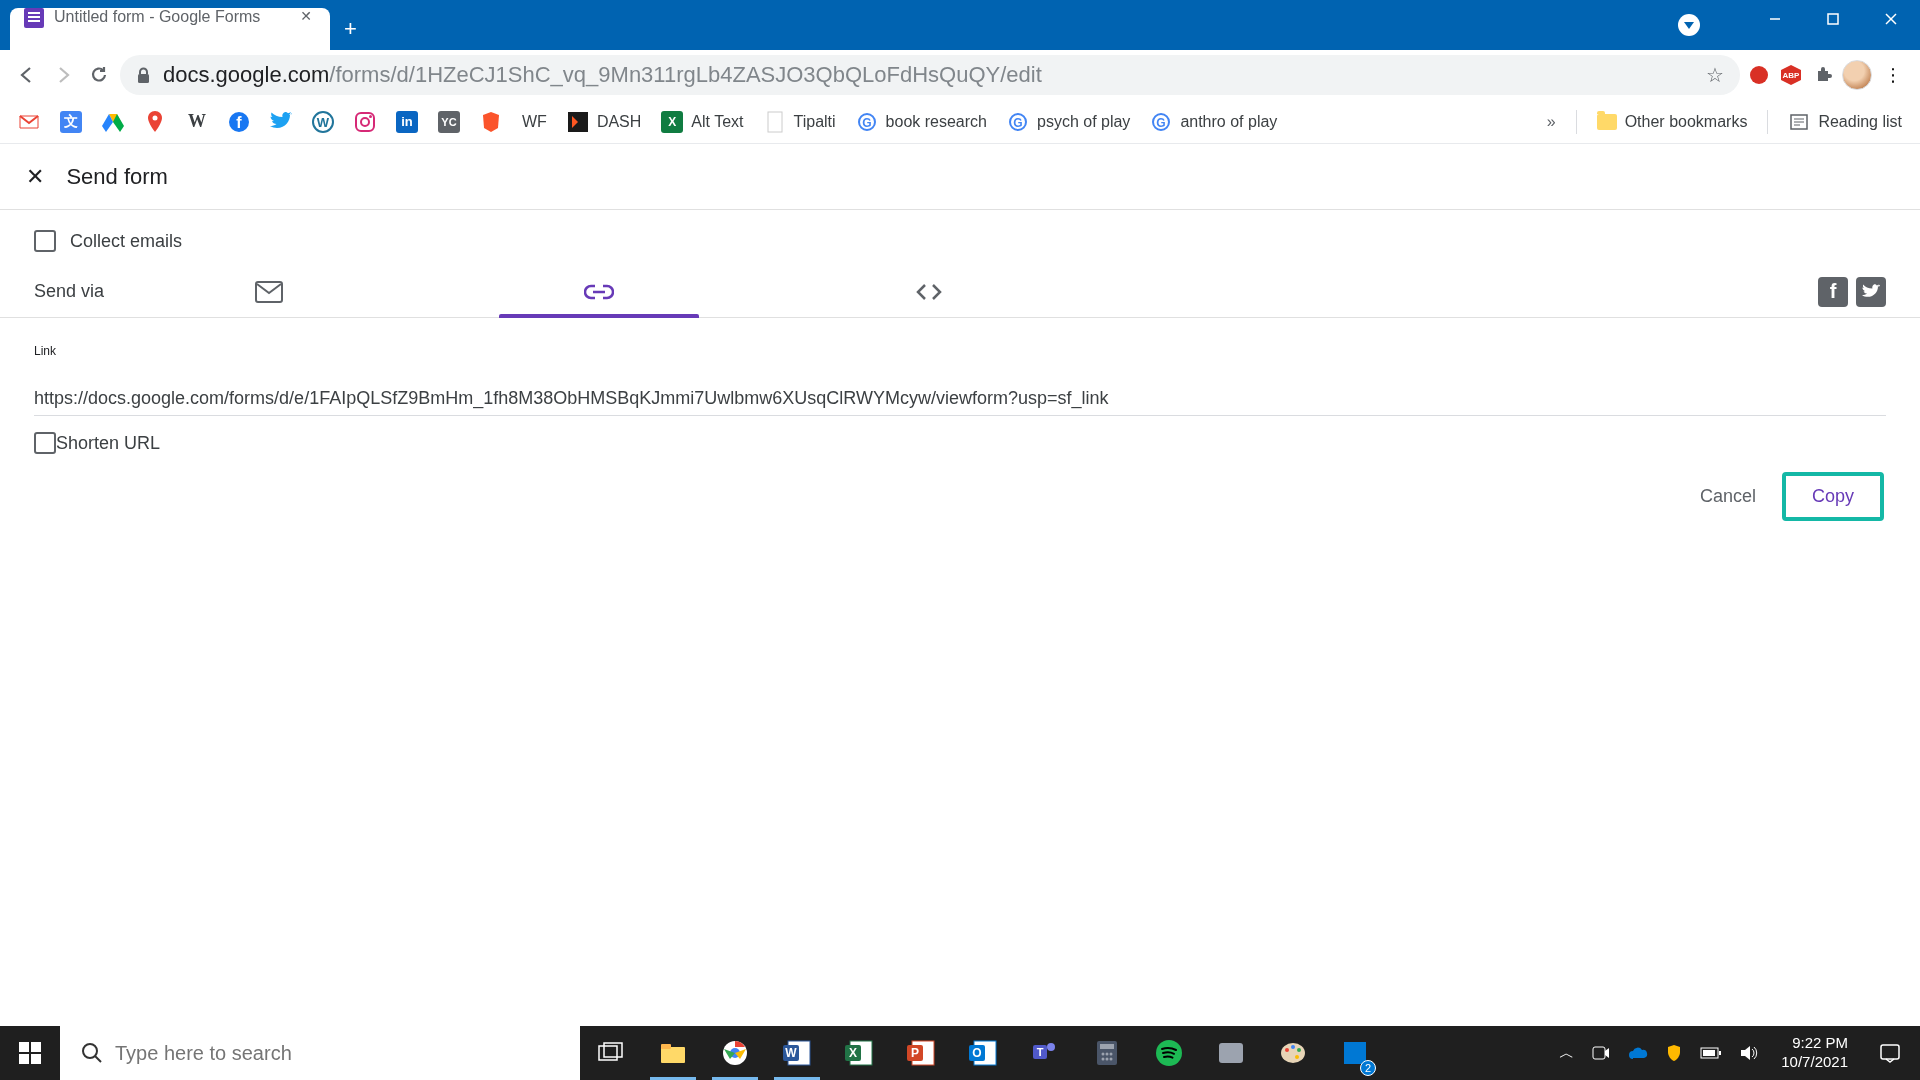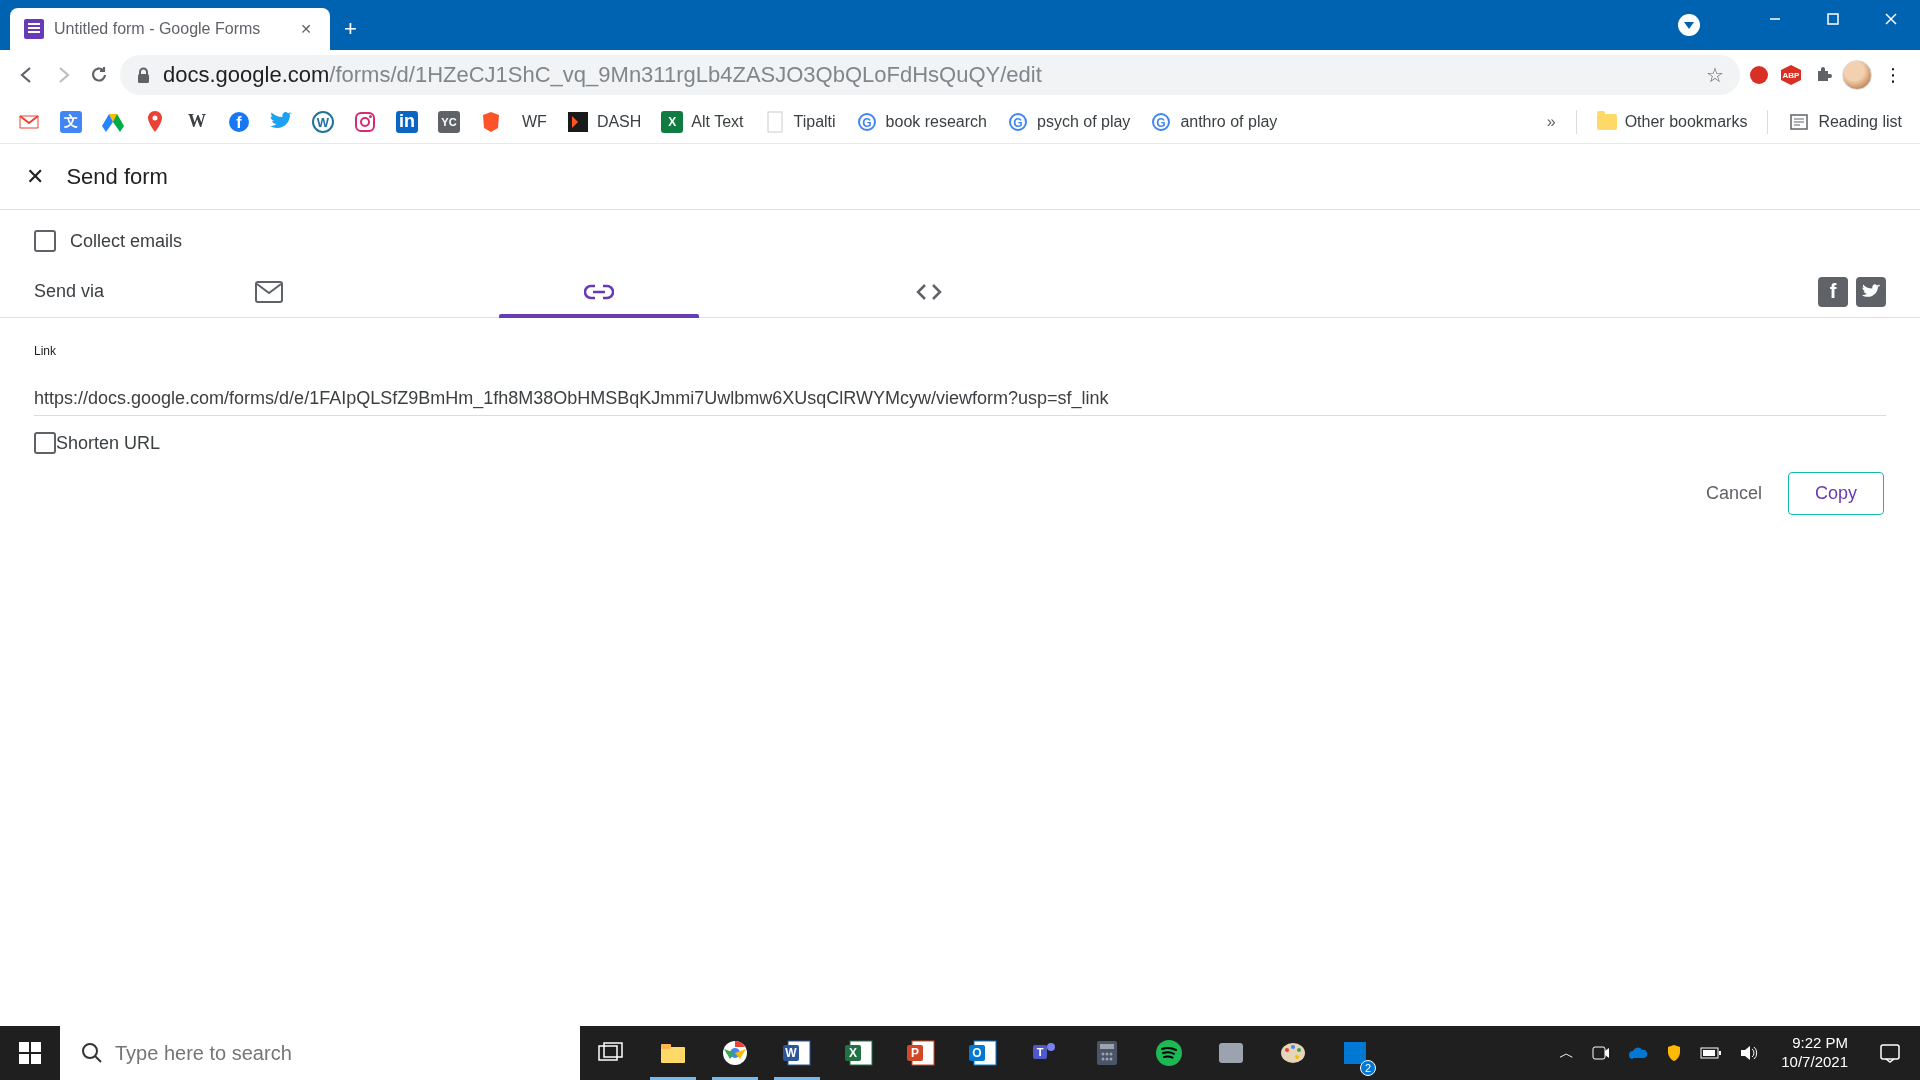--- a/index.html
+++ b/index.html
@@ -3,21 +3,21 @@
 <meta charset="utf-8">
 <style>
 * { margin: 0; padding: 0; box-sizing: border-box; font-family: 'Segoe UI', Arial, sans-serif; }
 body { width: 1920px; height: 1080px; overflow: hidden; background: #fff; position: relative; }
 
 
 .browser-frame { width: 100%; height: 100%; display: flex; flex-direction: column; }
 
 
 .titlebar { height: 50px; background: #0063B1; display: flex; align-items: flex-end; position: relative; }
-.tab { background: #fff; height: 42px; margin-left: 10px; border-radius: 8px 8px 0 0; display: flex; align-items: center; padding: 0 14px; min-width: 320px; gap: 10px; }
+.tab { background: #fff; height: 42px; margin-left: 10px; border-radius: 8px 8px 0 0; display: flex; padding: 0 14px; min-width: 320px; gap: 10px; }
 .tab-favicon { width: 20px; height: 20px; background: #673ab7; border-radius: 2px; display:flex;align-items:center;justify-content:center; }
 .tab-favicon::before { content:""; width:12px; height:12px; background: linear-gradient(#fff 2px, transparent 2px, transparent 4px, #fff 4px, #fff 6px, transparent 6px, transparent 8px, #fff 8px, #fff 10px, transparent 10px);}
 .tab-title { font-size: 16px; color: #5f6368; flex:1; }
 .tab-close { font-size: 14px; color: #5f6368; cursor: pointer; padding: 0 4px; }
 .newtab { color:#fff; font-size: 22px; padding: 0 14px; height:42px; display:flex; align-items:center; cursor:pointer; }
 .window-controls { position:absolute; right:0; top:0; display:flex; height:38px; }
 .window-controls .wc { width:58px; display:flex; align-items:center; justify-content:center; color:#fff; cursor:pointer; }
 .app-indicator { position:absolute; right:220px; top:14px; width:22px; height:22px; background:#fff; border-radius:50%; display:flex;align-items:center;justify-content:center;}
 .app-indicator::after{content:"";border-left:5px solid transparent;border-right:5px solid transparent;border-top:7px solid #0063B1;}
 
@@ -63,21 +63,21 @@
 .social { margin-left:auto; display:flex; gap:8px; }
 .social-btn { width:30px; height:30px; background:#5f6368; border-radius:4px; display:flex; align-items:center; justify-content:center; color:#fff; cursor:pointer; font-weight:bold;}
 
 
 .link-section { padding: 26px 34px; }
 .link-heading { font-size:12px; color:#202124; margin-bottom: 24px; }
 .link-input { width:100%; border:none; border-bottom:1px solid #dadce0; font-size:18px; color:#3c4043; padding: 6px 0; outline:none; background:transparent; }
 .shorten-row { display:flex; align-items:center; margin-top:16px; }
 .actions { display:flex; justify-content:flex-end; gap:8px; margin-top:18px; padding-right:2px;}
 .btn { padding: 10px 18px; font-size:18px; border:none; background:transparent; cursor:pointer; color:#5f6368; border-radius:4px;}
-.btn-copy { color:#673ab7; border:1px solid #14b8a6; padding:10px 26px;}
+.btn-copy { color:#673ab7; border:4px solid #14b8a6; padding:10px 26px;}
 
 
 .taskbar { position:absolute; bottom:0; left:0; right:0; height:54px; background:#1f1f1f; display:flex; align-items:center; }
 .start { width:60px; height:54px; display:flex; align-items:center; justify-content:center; cursor:pointer; }
 .win-logo { width:22px; height:22px; display:grid; grid-template-columns:1fr 1fr; grid-template-rows:1fr 1fr; gap:2px; }
 .win-logo span { background:#fff; }
 .searchbox { flex: 0 0 520px; height:54px; background:#fff; display:flex; align-items:center; padding:0 21px; gap:12px; }
 .searchbox input { border:none; outline:none; font-size:20px; color:#666; flex:1; }
 .task-icons { display:flex; align-items:center; height:54px; }
 .ti { width:62px; height:54px; display:flex; align-items:center; justify-content:center; cursor:pointer; position:relative;}
@@ -230,21 +230,21 @@
     <div class="bm">
         <span class="ic">
           <svg width="22" height="22">
             <rect x="2" y="2" width="18" height="18" rx="5" fill="none" stroke="#d62976" stroke-width="2"></rect>
             <circle cx="11" cy="11" r="4" fill="none" stroke="#d62976" stroke-width="2"></circle>
             <circle cx="16.5" cy="5.5" r="1.5" fill="#d62976"></circle>
           </svg>
         </span>
       </div>
     <div class="bm">
-        <span class="ic" style="background:#0a66c2;color:#fff;font-size:18px">in</span>
+        <span class="ic" style="background:#0a66c2;color:#fff;font-size:13px">in</span>
       </div>
     <div class="bm">
         <span class="ic" style="background:#5f6368;color:#fff;font-size:11px">YC</span>
       </div>
     <div class="bm">
         <span class="ic">
           <svg width="20" height="22">
             <path d="M10 1l8 3-1 13-7 4-7-4L2 4z" fill="#fb542b"></path>
           </svg>
         </span>

